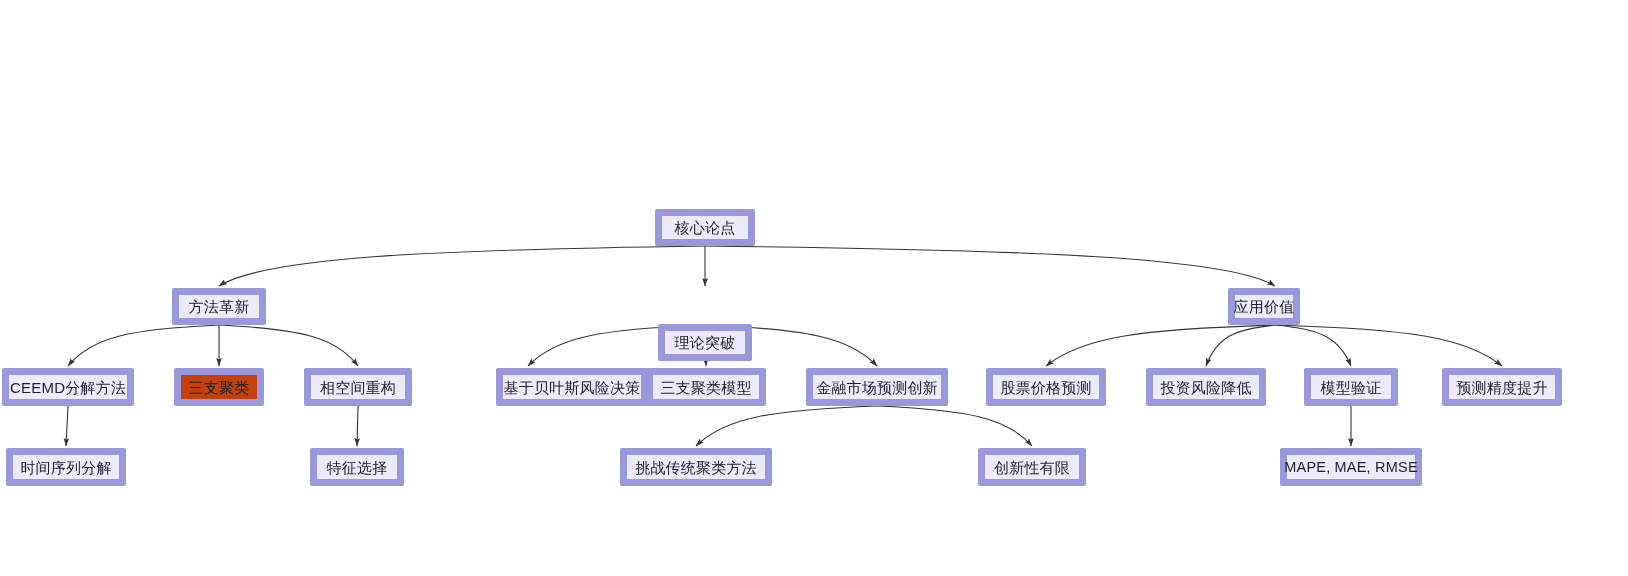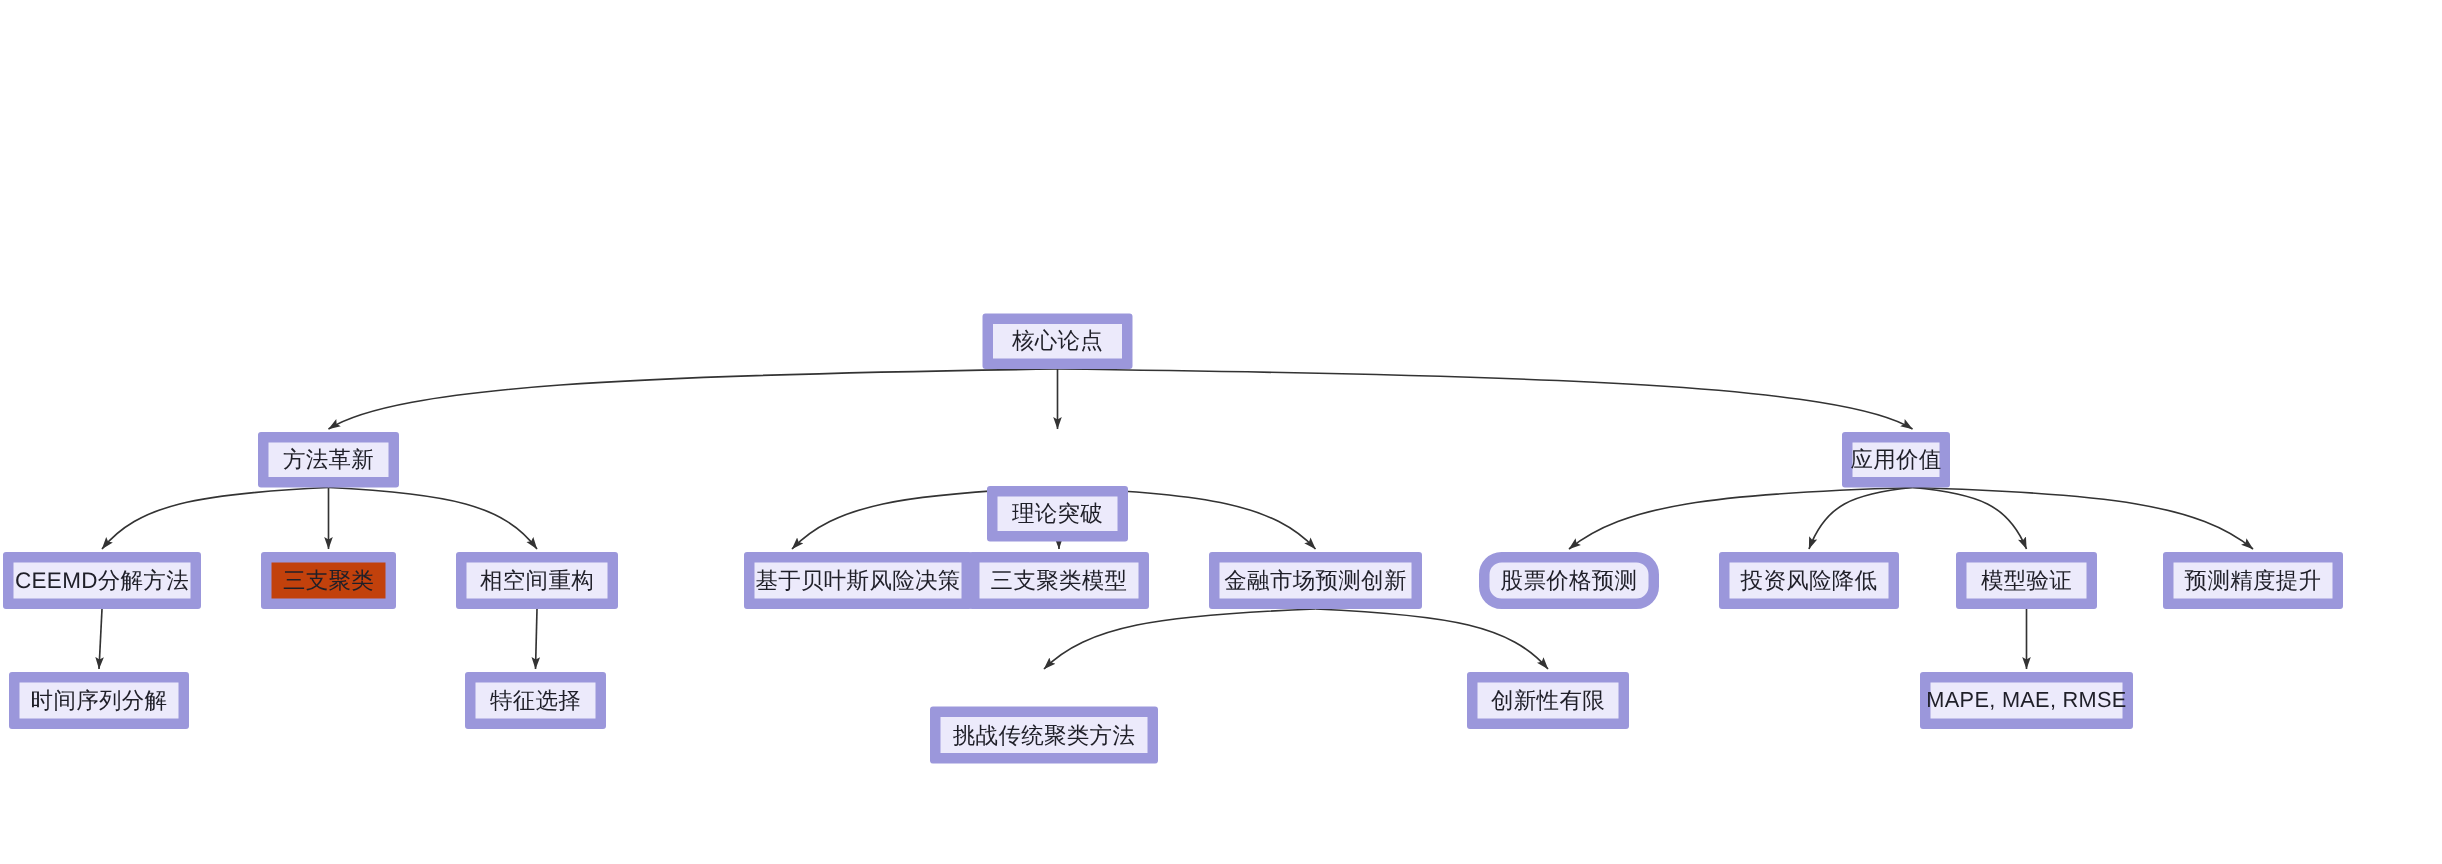--- a/index.html
+++ b/index.html
@@ -103,39 +103,39 @@
       </div>
       <div class="node" style="left: 452px; top: 368px; width: 152px; height: 38px; background: rgb(236, 234, 251); border-color: rgb(155, 151, 219); color: rgb(31, 31, 40); margin-left: 44px;">
         <span class="label">基于贝叶斯风险决策</span>
       </div>
       <div class="node" style="left: 646px; top: 368px; width: 120px; height: 38px; background: rgb(236, 234, 251); border-color: rgb(155, 151, 219); color: rgb(31, 31, 40);">
         <span class="label">三支聚类模型</span>
       </div>
       <div class="node" style="left: 806px; top: 368px; width: 142px; height: 38px; background: rgb(236, 234, 251); border-color: rgb(155, 151, 219); color: rgb(31, 31, 40);">
         <span class="label">金融市场预测创新</span>
       </div>
-      <div class="node" style="left: 986px; top: 368px; width: 120px; height: 38px; background: rgb(236, 234, 251); border-color: rgb(155, 151, 219); color: rgb(31, 31, 40); border-radius: 15px;">
+      <div class="node" style="left: 986px; top: 368px; width: 120px; height: 38px; background: rgb(236, 234, 251); border-color: rgb(155, 151, 219); color: rgb(31, 31, 40);">
         <span class="label">股票价格预测</span>
       </div>
       <div class="node" style="left: 1146px; top: 368px; width: 120px; height: 38px; background: rgb(236, 234, 251); border-color: rgb(155, 151, 219); color: rgb(31, 31, 40);">
         <span class="label">投资风险降低</span>
       </div>
       <div class="node" style="left: 1304px; top: 368px; width: 94px; height: 38px; background: rgb(236, 234, 251); border-color: rgb(155, 151, 219); color: rgb(31, 31, 40);">
         <span class="label">模型验证</span>
       </div>
       <div class="node" style="left: 1442px; top: 368px; width: 120px; height: 38px; background: rgb(236, 234, 251); border-color: rgb(155, 151, 219); color: rgb(31, 31, 40);">
         <span class="label">预测精度提升</span>
       </div>
       <div class="node" style="left: 6px; top: 448px; width: 120px; height: 38px; background: rgb(236, 234, 251); border-color: rgb(155, 151, 219); color: rgb(31, 31, 40);">
         <span class="label">时间序列分解</span>
       </div>
       <div class="node" style="left: 310px; top: 448px; width: 94px; height: 38px; background: rgb(236, 234, 251); border-color: rgb(155, 151, 219); color: rgb(31, 31, 40);">
         <span class="label">特征选择</span>
       </div>
-      <div class="node" style="left: 620px; top: 448px; width: 152px; height: 38px; background: rgb(236, 234, 251); border-color: rgb(155, 151, 219); color: rgb(31, 31, 40); margin-top: 23px;">
+      <div class="node" style="left: 620px; top: 448px; width: 152px; height: 38px; background: rgb(236, 234, 251); border-color: rgb(155, 151, 219); color: rgb(31, 31, 40);">
         <span class="label">挑战传统聚类方法</span>
       </div>
       <div class="node" style="left: 978px; top: 448px; width: 108px; height: 38px; background: rgb(236, 234, 251); border-color: rgb(155, 151, 219); color: rgb(31, 31, 40);">
         <span class="label">创新性有限</span>
       </div>
       <div class="node latin" style="left: 1280px; top: 448px; width: 142px; height: 38px; background: rgb(236, 234, 251); border-color: rgb(155, 151, 219); color: rgb(31, 31, 40);">
         <span class="label">MAPE, MAE, RMSE</span>
       </div>
     </div>
 </div>

